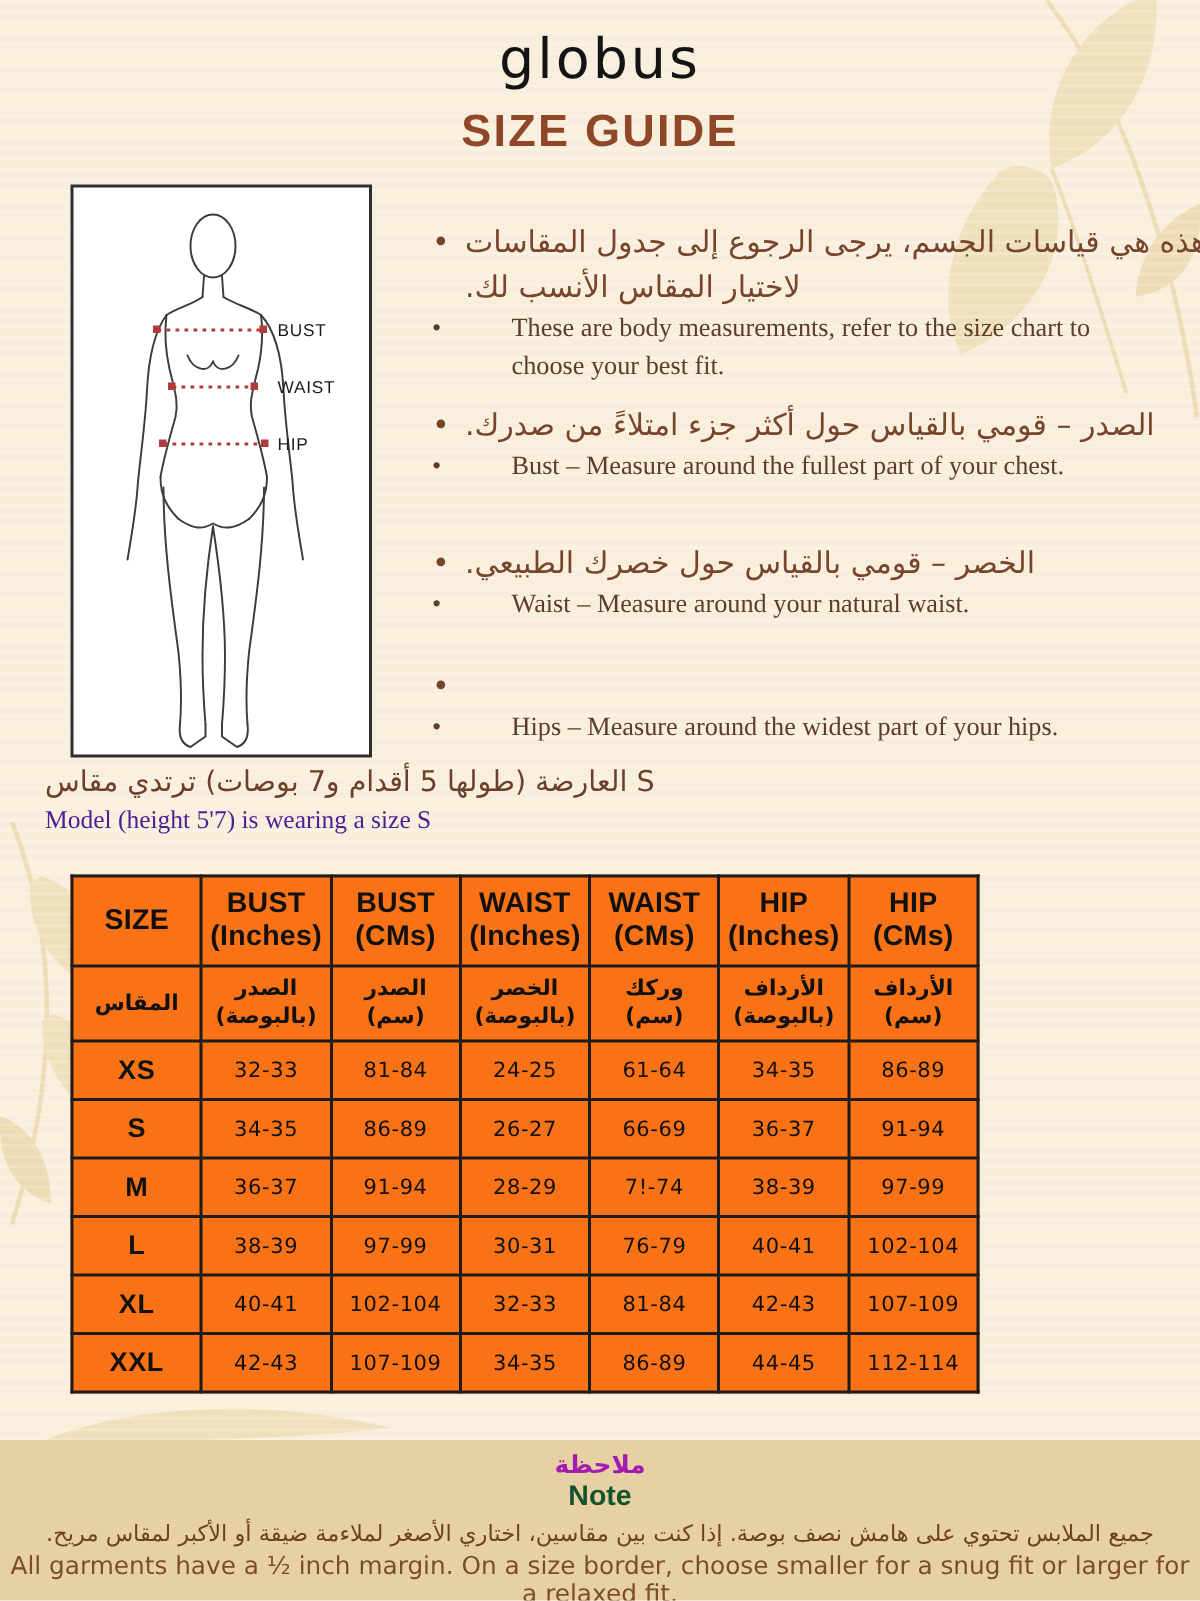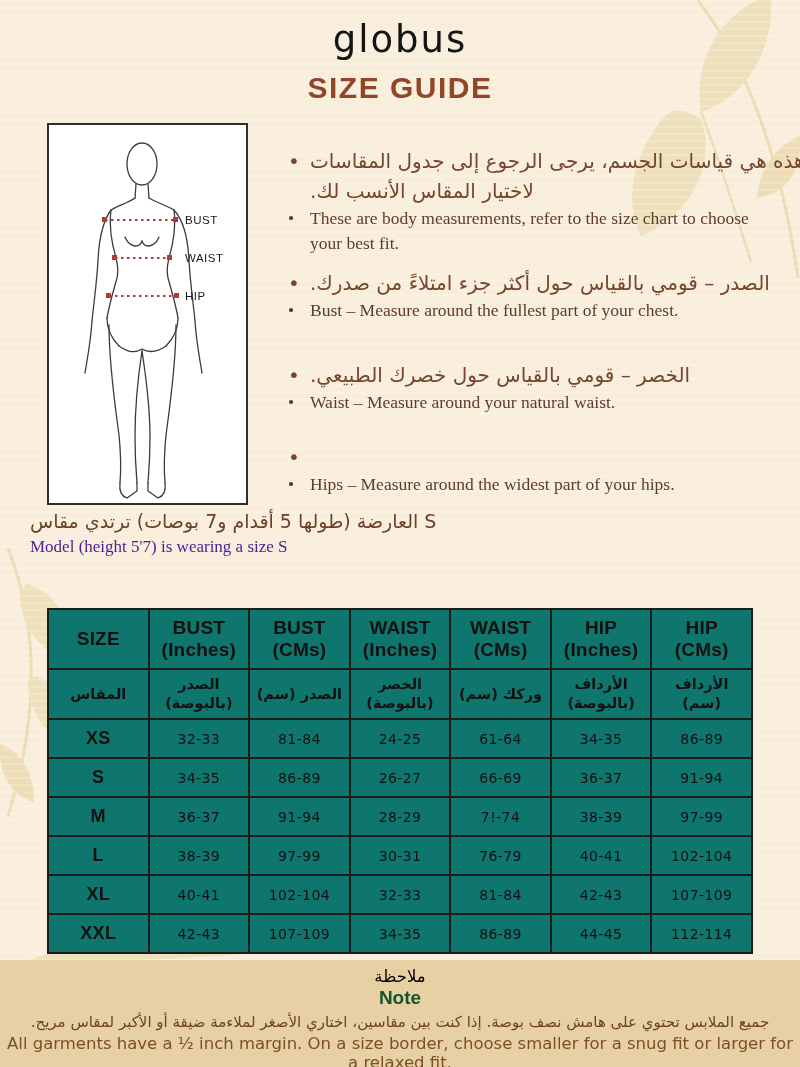--- a/index.html
+++ b/index.html
@@ -29,40 +29,40 @@
 
   .bullets { position:absolute; left:288px; top:0; width:470px; }
   .bgroup { position:absolute; left:0; width:470px; }
   .g1 { top:146px; } .g2 { top:268px; } .g3 { top:360px; } .g4 { top:442px; }
   .b-line { display:flex; align-items:flex-start; }
   .b-dot { width:22px; flex:0 0 22px; text-align:left; }
   .ar-line { font-size:20px; line-height:30px; color:#77452c; white-space:nowrap; }
   .ar-line .b-txt { direction:rtl; text-align:left; }
   .ar-cont { padding-left:22px; } 
   .en-line { font-family:"Liberation Serif", serif; font-size:17.5px; line-height:25px; color:#5e3c2b; }
-  .en-line .b-txt { width:446px; }
+  .en-line .b-txt { width:446px;margin-left:31px; }
 
   .model-note { position:absolute; left:30px; top:508px; }
   .model-ar { font-size:19px; line-height:27px; color:#6b3f2a; }
   .model-en { font-family:"Liberation Serif", serif; font-size:17px; line-height:24px; color:#4c1d95; }
 
-  table.size-table { position:absolute; left:47px; top:583px; width:706px;
-    border-collapse:collapse; table-layout:fixed; background:#0f766e;margin-top:25px; }
+  table.size-table { position:absolute; left:47px; top:583px; width:606px;
+    border-collapse:collapse; table-layout:fixed; background:#f97316; }
   .size-table td { border:2px solid #1c1c1c; text-align:center; vertical-align:middle;
     padding:0 2px; color:#111111; }
   .row-hen td { height:60px; font-family:"Liberation Sans", sans-serif; font-weight:bold;
     font-size:19px; line-height:1.18; white-space:pre-line; letter-spacing:.2px; }
   .row-har td { height:50px; font-weight:bold; font-size:14.5px; line-height:1.3;
     white-space:pre-line; direction:rtl; }
   .row-data td { height:39px; font-size:14px; letter-spacing:.4px; }
   .row-data td.sz { font-weight:bold; font-size:18px; font-family:"Liberation Sans", sans-serif; }
 
   .note-section { position:absolute; left:0; top:960px; width:800px; height:107px;
     background:#e7d1a4; text-align:center; }
-  .note-title-ar { padding-top:7px; font-weight:normal; font-size:16.5px; color:#000000; }
+  .note-title-ar { padding-top:7px; font-weight:bold; font-size:16.5px; color:#a21caf; }
   .note-title-en { font-family:"Liberation Sans", sans-serif; font-weight:bold; font-size:19px; color:#14532d; margin-top:1px; }
   .note-body-ar { font-size:15px; color:#6e421d; margin-top:4px; direction:rtl; }
   .note-body-en { font-size:16.5px; color:#7c4e28; margin-top:3px; }
 </style>
 </head>
 <body>
 
 <svg class="deco" style="right:0; top:0;" width="195" height="280" viewBox="0 0 195 280">
   <path d="M193,278 C180,185 152,82 100,10 C97,6 95,3 93,0" stroke="#ecdcb4" stroke-width="3" fill="none"></path>
   <path d="M152,0 C112,20 88,64 96,112 C144,96 168,48 166,0 Z" fill="#efe0bc"></path>

